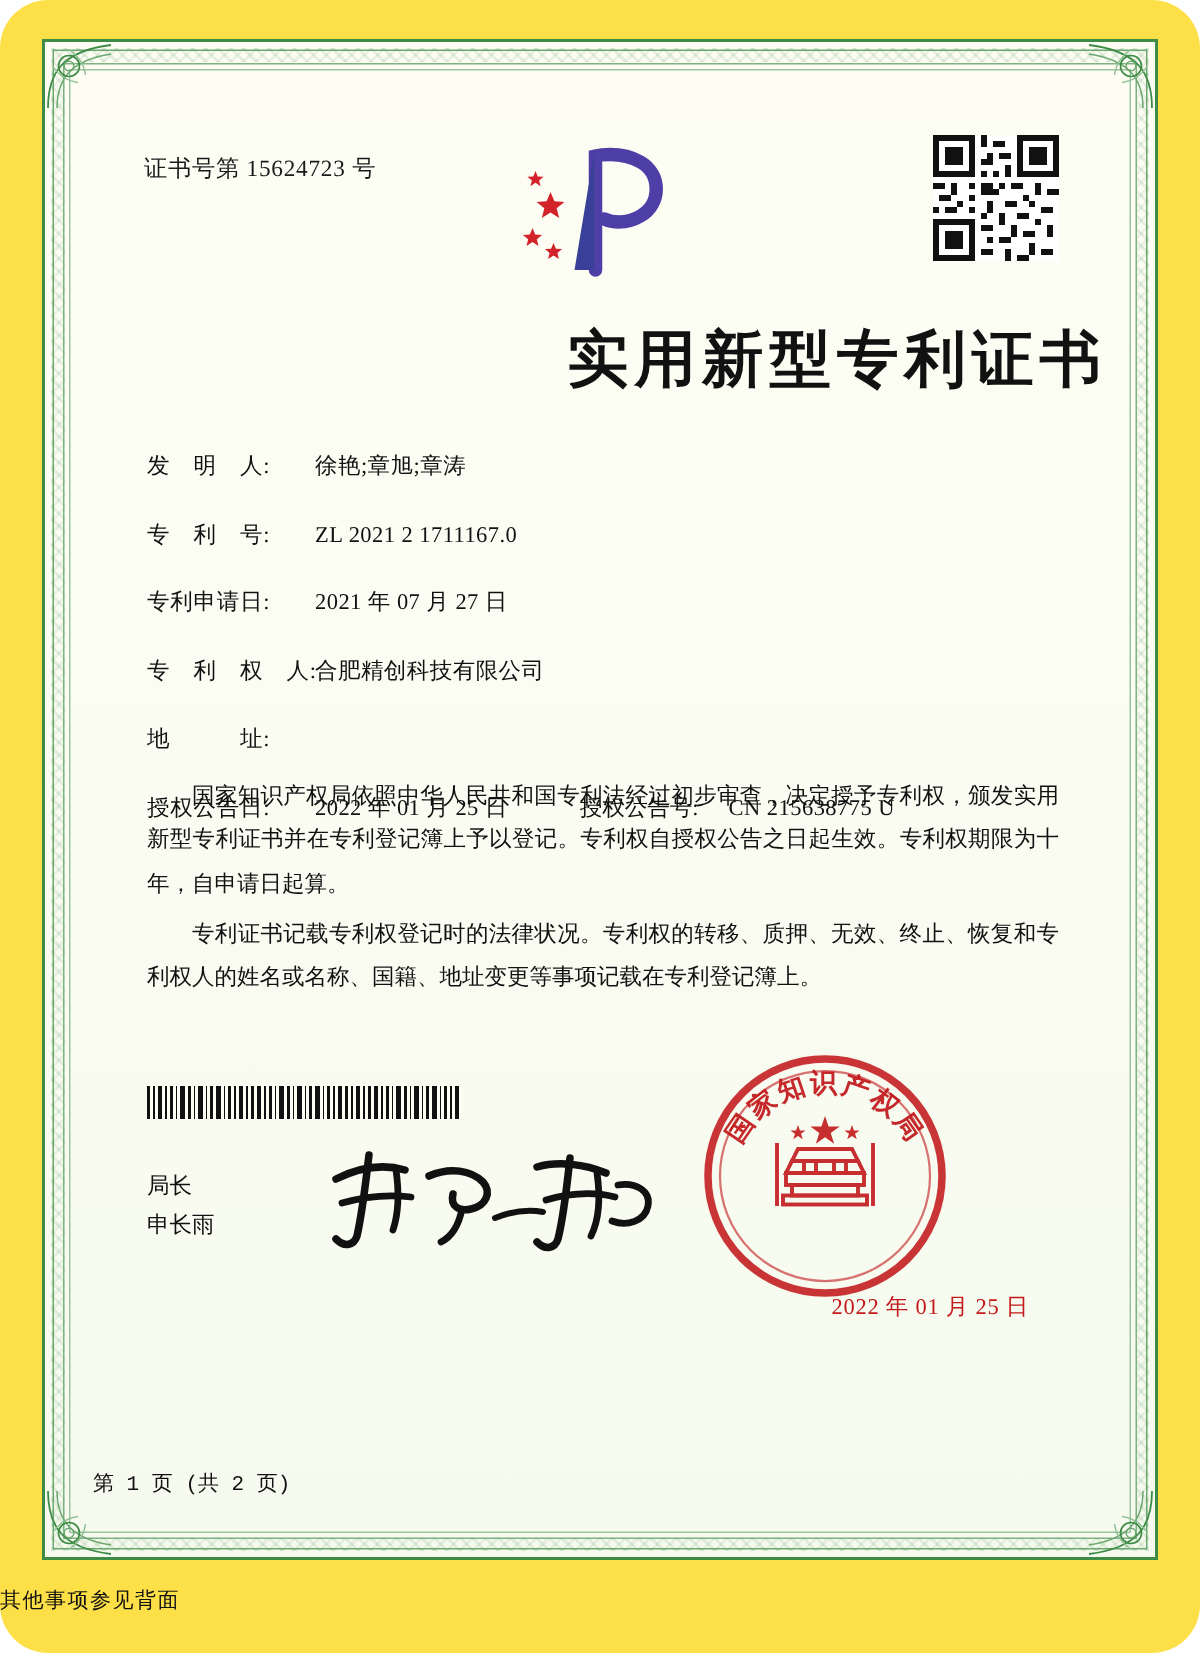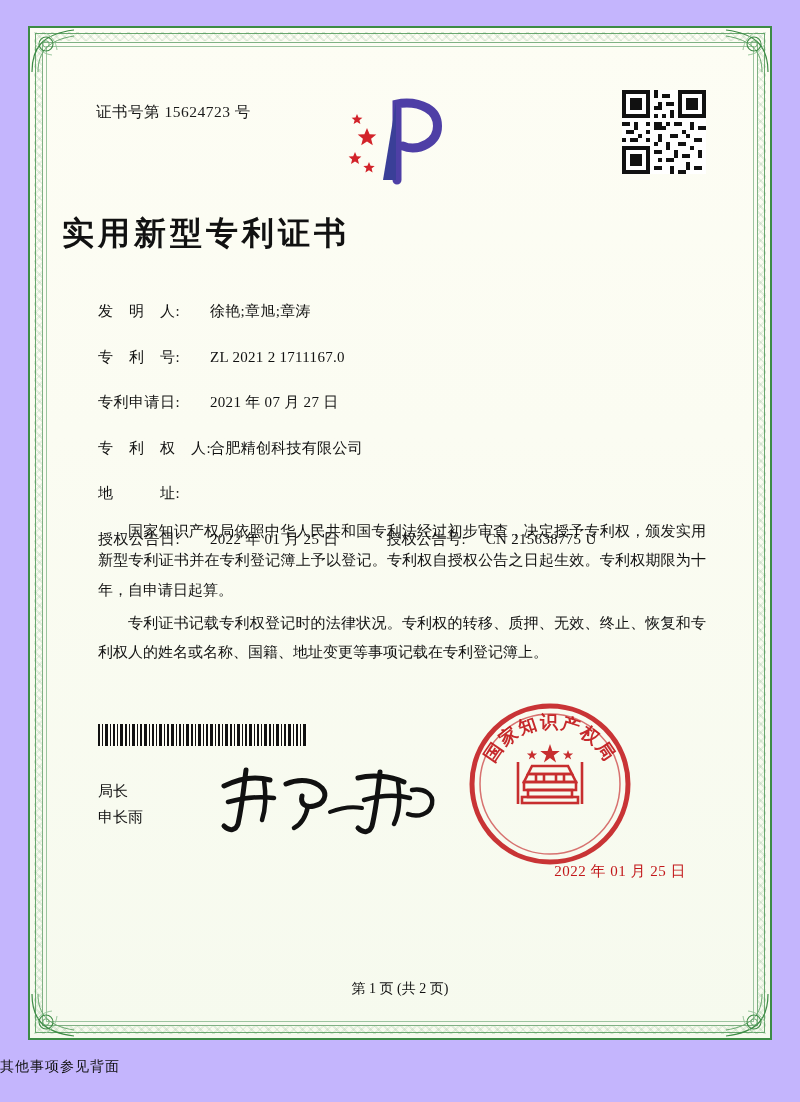--- a/index.html
+++ b/index.html
@@ -7,22 +7,23 @@
     padding: 0;
     background: #ffffff;
   }
   body {
     font-family: "Liberation Serif", "DejaVu Serif", serif;
   }
   .page {
     position: relative;
     width: 800px;
     height: 1102px;
-    background: #c4b5fd;
+    background: #fde047;
     overflow: hidden;
+    border-radius: 32px;
   }
   
   .frame-outer {
     position: absolute;
     left: 28px; top: 26px; right: 28px; bottom: 62px;
     border: 2px solid #3d8b45;
     background:
       linear-gradient(180deg, #fdfdf4 0%, #fbfcf2 40%, #f6faee 100%);
   }
   .frame-outer::before {
@@ -92,22 +93,22 @@
   .qr {
     position: absolute;
     right: 32px; top: 28px;
     width: 84px; height: 84px;
     background: #fff;
   }
   .title {
     position: absolute;
     top: 150px;
     left: 0; right: 0;
-    text-align: left;
-    font-size: 32px;
+    text-align: right;
+    font-size: 41px;
     font-weight: bold;
     letter-spacing: 4px;
     color: #111;
     font-family: Liberation Sans, sans-serif;
   }
   .fields {
     position: absolute;
     top: 235px;
     left: 36px;
     right: 30px;
@@ -186,23 +187,23 @@
     right: 52px;
     top: 800px;
     font-size: 15px;
     color: #c2181b;
     letter-spacing: 0.5px;
   }
   .page-num {
     position: absolute;
     left: 0; right: 0;
     bottom: 8px;
-    text-align: center;
     font-size: 14px;
     color: #111;
+    font-family: Liberation Mono, monospace;
   }
   .footnote {
     position: absolute;
     left: 0; right: 0;
     bottom: 26px;
     text-align: left;
     font-size: 14px;
     color: #111;
     letter-spacing: 1px;
   }

